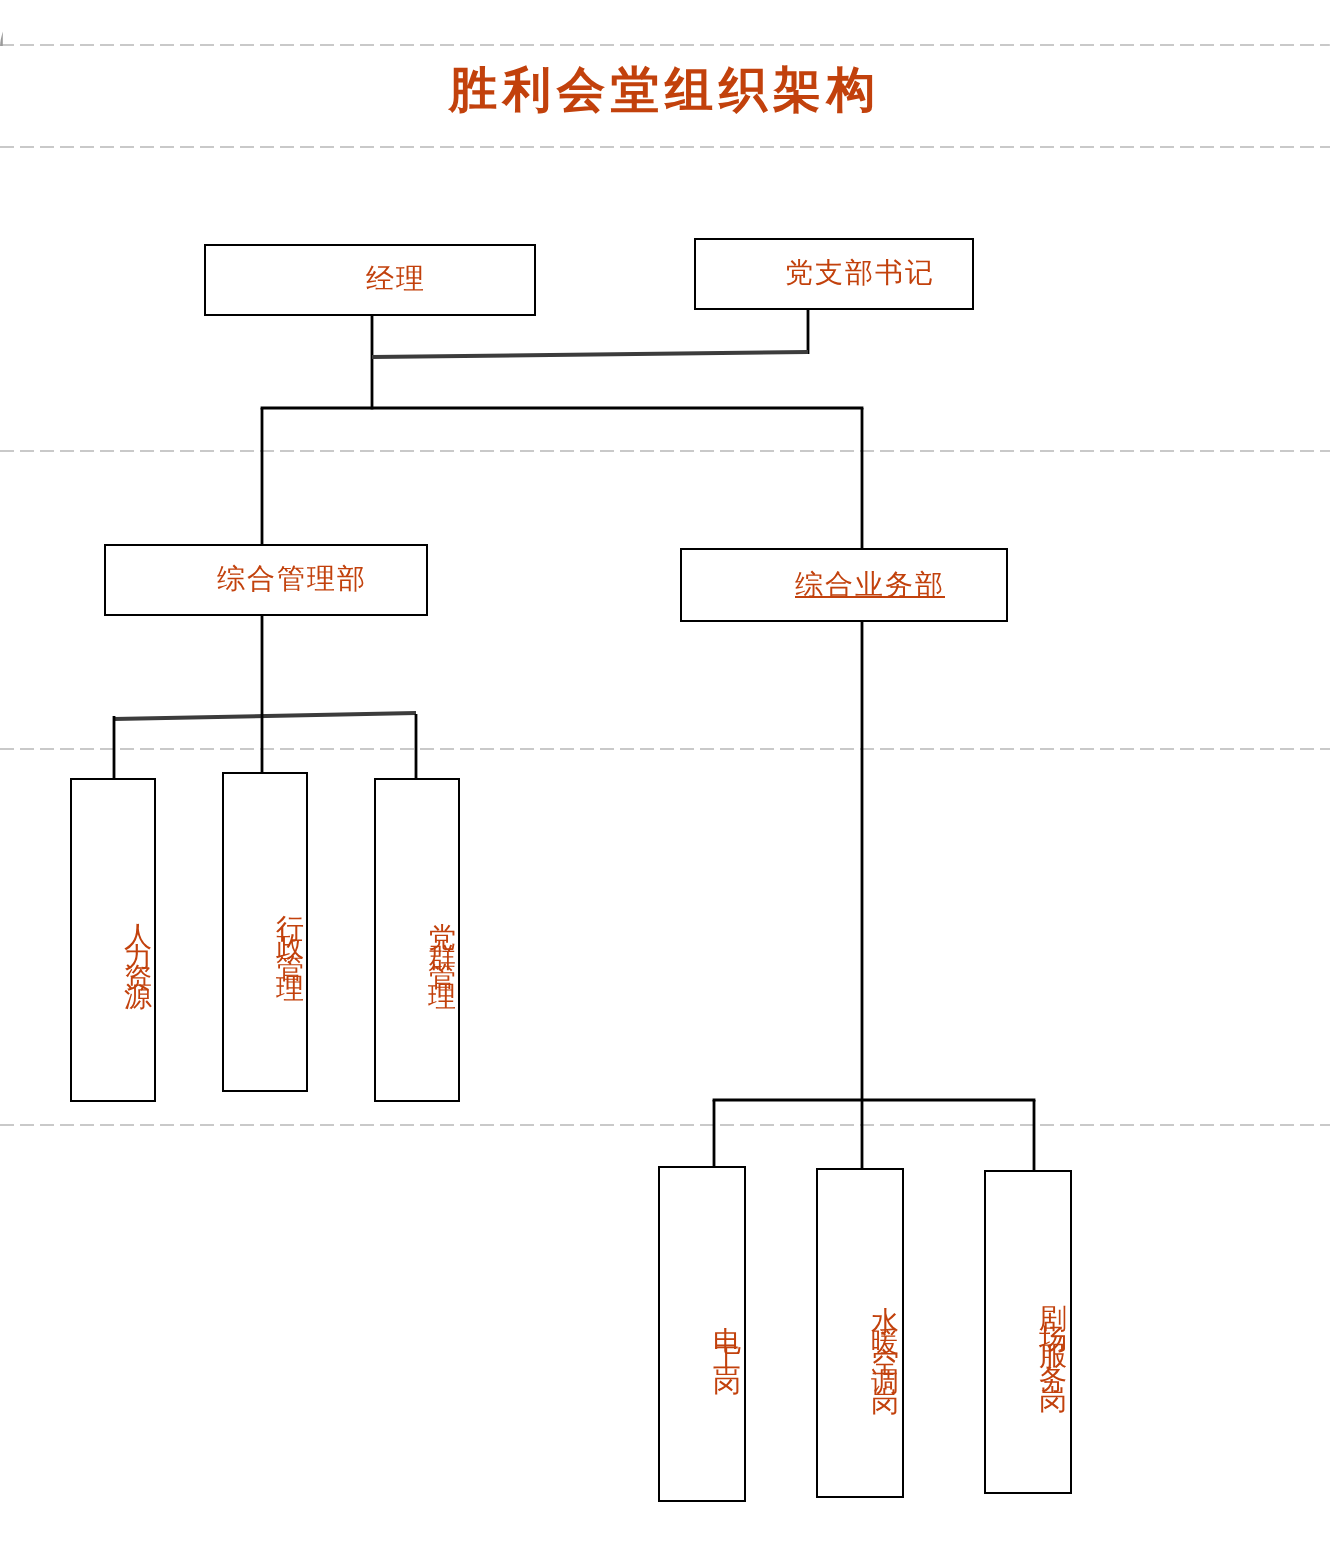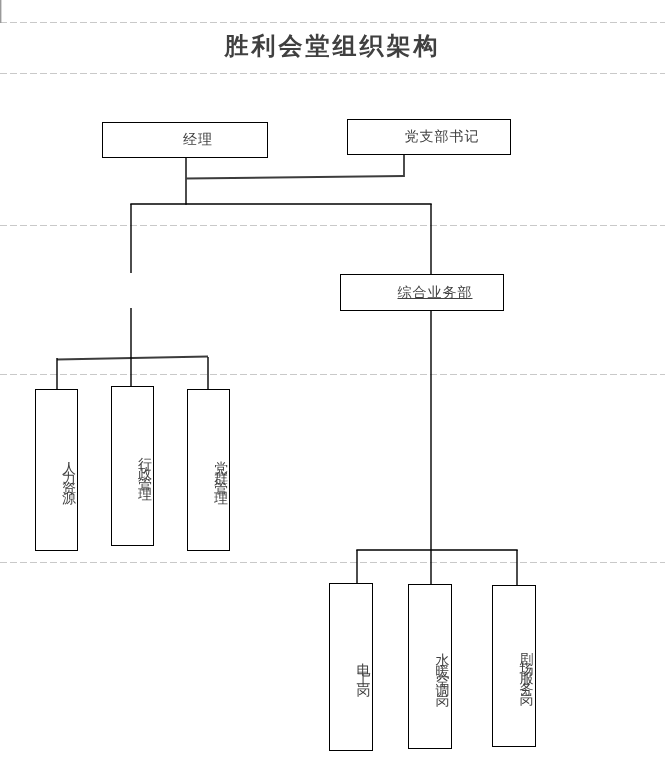--- a/index.html
+++ b/index.html
@@ -7,21 +7,22 @@
     padding: 0;
     background: #ffffff;
   }
   .canvas {
     position: relative;
     width: 665px;
     height: 784px;
     background: #ffffff;
     overflow: hidden;
     font-family: "Liberation Sans", "DejaVu Sans", sans-serif;
-    color: #404040;
+    color: #c2410c;
+    border-radius: 24px;
   }
   .lines-svg {
     position: absolute;
     left: 0;
     top: 0;
     width: 665px;
     height: 784px;
     z-index: 1;
   }
   .chart-title {
@@ -59,21 +60,21 @@
   .org-box .v-label {
     writing-mode: vertical-lr;
     text-orientation: upright;
     font-size: 14px;
     letter-spacing: 10px;
     line-height: 1;
     white-space: nowrap;
   }
   
   .box-manager        { left: 102px; top: 122px; width: 166px; height: 36px; }
-  .box-secretary      { left: 347px; top: 119px; width: 164px; height: 36px; }
+  .box-secretary      { left: 347px; top: 119px; width: 140px; height: 36px; }
   
   .box-mgmt-dept      { left:  52px; top: 272px; width: 162px; height: 36px; }
   .box-biz-dept       { left: 340px; top: 274px; width: 164px; height: 37px; text-decoration: underline; }
   
   .box-hr             { left:  35px; top: 389px; width: 43px; height: 162px; }
   .box-admin          { left: 111px; top: 386px; width: 43px; height: 160px; }
   .box-party          { left: 187px; top: 389px; width: 43px; height: 162px; }
   
   .box-electrician    { left: 329px; top: 583px; width: 44px; height: 168px; }
   .box-hvac           { left: 408px; top: 584px; width: 44px; height: 165px; }
@@ -127,20 +128,23 @@
 
   <div class="chart-title">胜利会堂组织架构</div>
 
   <div class="org-box lvl1 box-manager">
     <span class="h-label">经理</span>
   </div>
   <div class="org-box lvl1 box-secretary">
     <span class="h-label">党支部书记</span>
   </div>
 
+  <div class="org-box box-mgmt-dept">
+    <span class="h-label">综合管理部</span>
+  </div>
   <div class="org-box box-biz-dept">
     <span class="h-label">综合业务部</span>
   </div>
 
   <div class="org-box box-hr">
     <span class="v-label">人力资源</span>
   </div>
   <div class="org-box box-admin">
     <span class="v-label">行政管理</span>
   </div>

